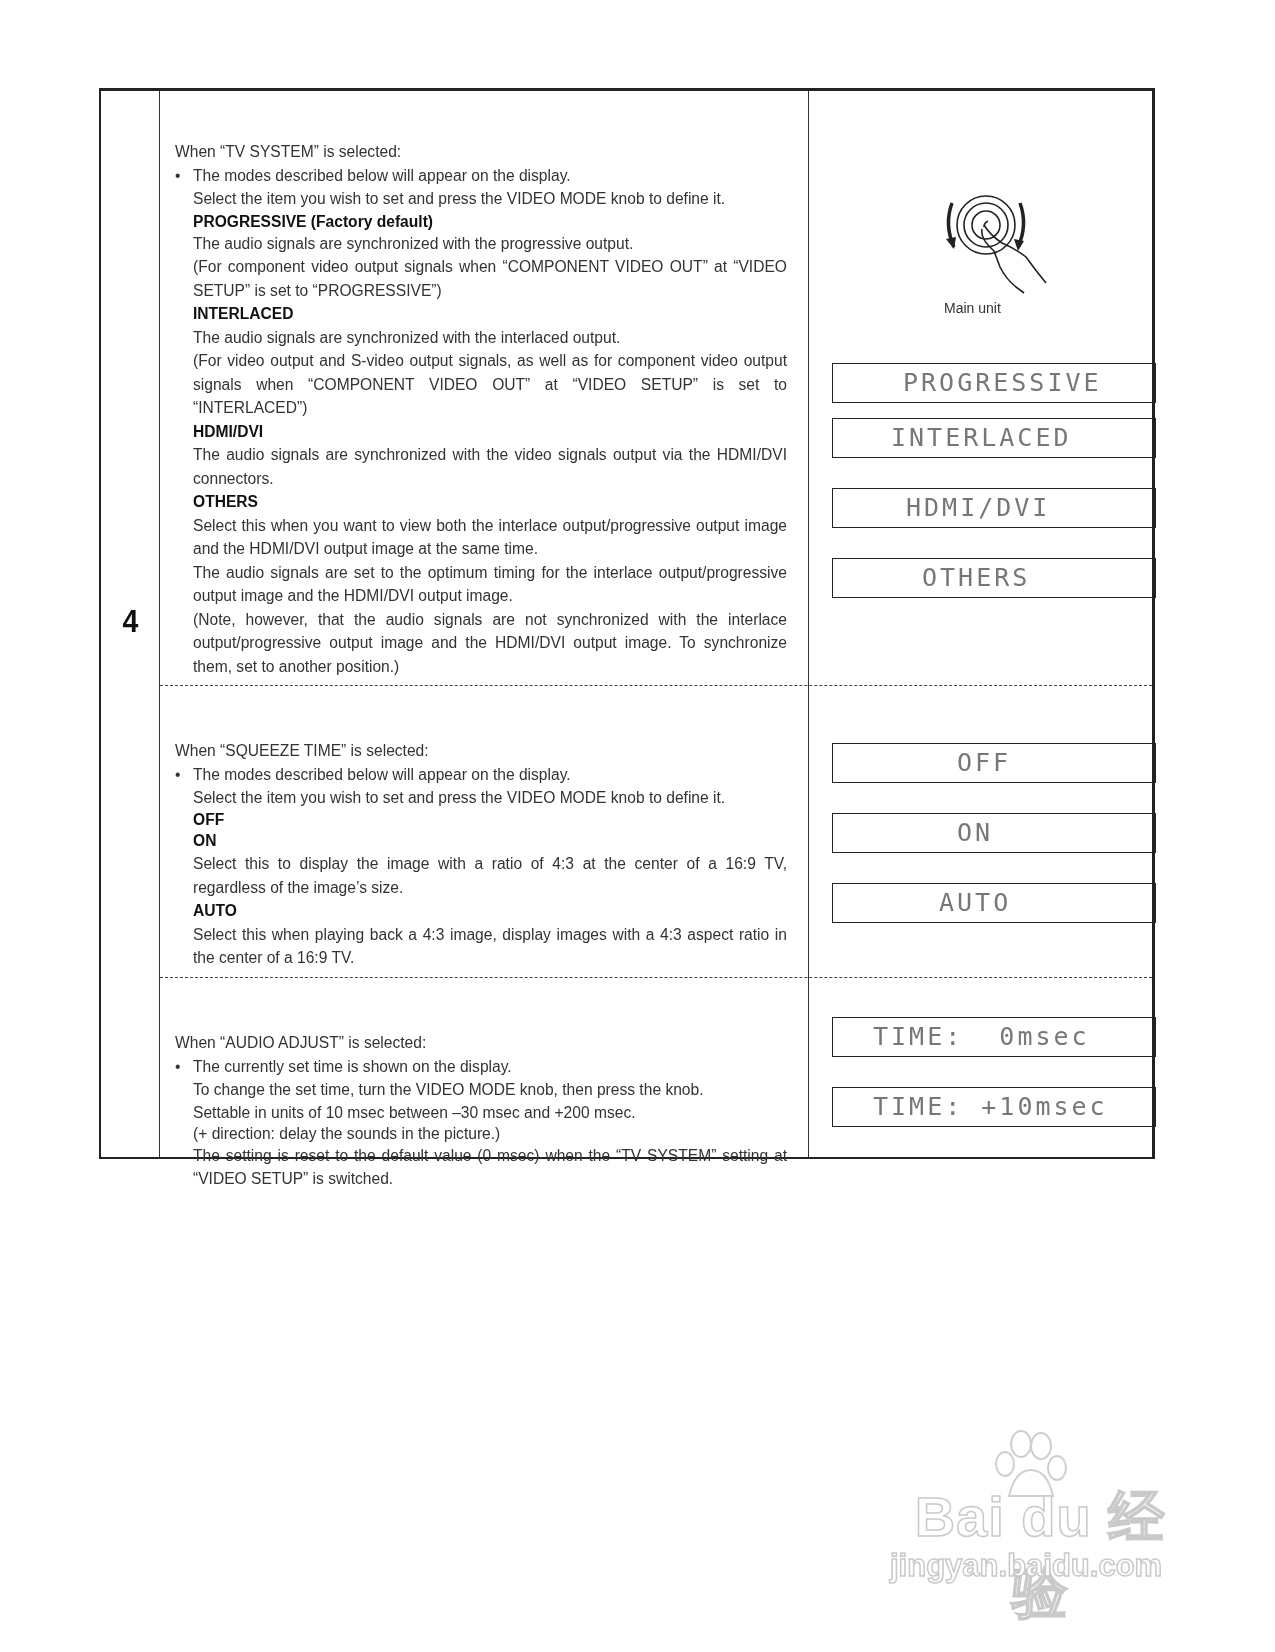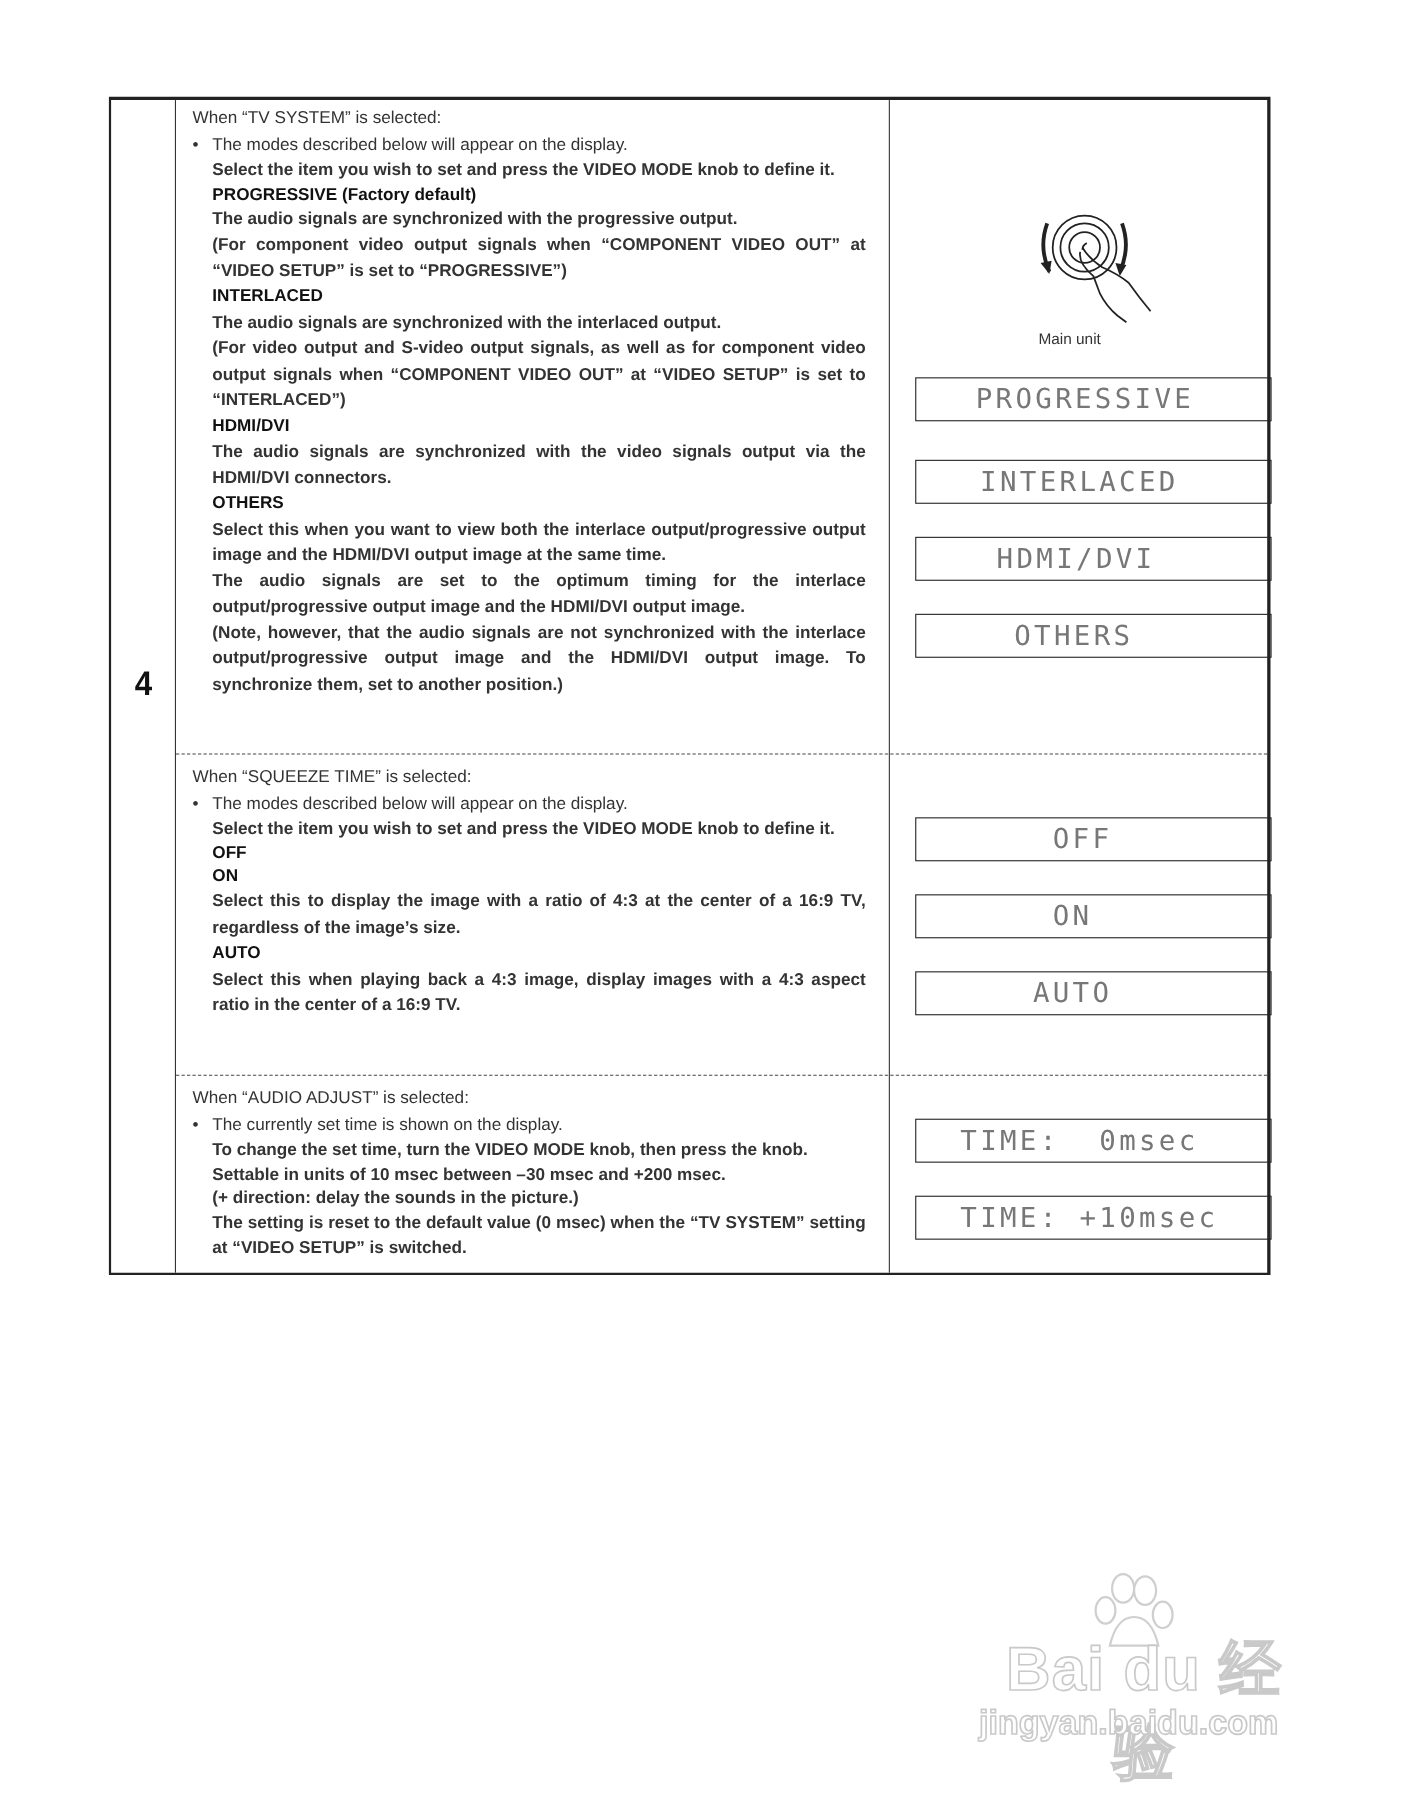--- a/index.html
+++ b/index.html
@@ -22,23 +22,23 @@
   }
   .mid-divider {
     position: absolute; left: 707px; top: 0; width: 0; height: 100%;
     border-left: 1.5px solid #333;
   }
   .dash {
     position: absolute; left: 59px; right: 0; height: 0;
     border-top: 1.5px dashed #444;
   }
   .section { position: absolute; left: 74px; width: 612px;
-             font-size: 15.6px; line-height: 23.5px; color: #333; }
+             font-size: 15.6px; line-height: 23.5px; color: #333; margin-top: 44px; }
   .section p { margin: 0; }
-  .ind { padding-left: 18px; text-align: justify; text-align-last: left; font-weight: bold; }
+  .ind { padding-left: 18px; text-align: justify; text-align-last: left; }
   .bullet { position: relative; padding-left: 18px; }
   .bullet::before { content: "•"; position: absolute; left: 0; top: 0; }
   .b { font-weight: bold; color: #111; }
 
   .lcd {
     position: absolute; left: 731px; width: 324px; height: 40px;
     border: 1.5px solid #222; box-sizing: border-box;
     font-family: "DejaVu Sans Mono", "Liberation Mono", monospace;
     font-size: 25px; line-height: 37px; color: #777; letter-spacing: 3px;
     white-space: pre;
@@ -110,21 +110,21 @@
       <path d="M104 16 Q112 38 102 60" stroke-width="3.5"></path>
       <path d="M68 38 Q74 48 86 56 Q100 62 110 70 Q120 84 130 96"></path>
       <path d="M66 42 Q64 52 78 64 L84 80 Q90 92 100 100 L108 106"></path>
       <path d="M72 34 Q68 36 68 40"></path>
     </g>
     <path d="M30 52 L38 62 L40 50 Z" fill="#222"></path>
     <path d="M108 54 L102 64 L98 52 Z" fill="#222"></path>
   </svg>
   <div class="knob-caption" style="left:843px;top:209px">Main unit</div>
 
-  <div class="lcd" style="top:252px;padding-left:54px"><span>PROGRESSIVE</span></div>
+  <div class="lcd" style="top:272px;padding-left:70px"><span>PROGRESSIVE</span></div>
   <div class="lcd" style="top:327px;padding-left:58px"><span>INTERLACED</span></div>
   <div class="lcd" style="top:397px;padding-left:73px"><span>HDMI/DVI</span></div>
   <div class="lcd" style="top:467px;padding-left:89px"><span>OTHERS</span></div>
 
   <div class="lcd" style="top:652px;padding-left:124px"><span>OFF</span></div>
   <div class="lcd" style="top:722px;padding-left:124px"><span>ON</span></div>
   <div class="lcd" style="top:792px;padding-left:106px"><span>AUTO</span></div>
 
   <div class="lcd" style="top:926px;padding-left:40px"><span>TIME:  0msec</span></div>
   <div class="lcd" style="top:996px;padding-left:40px"><span>TIME: +10msec</span></div>

